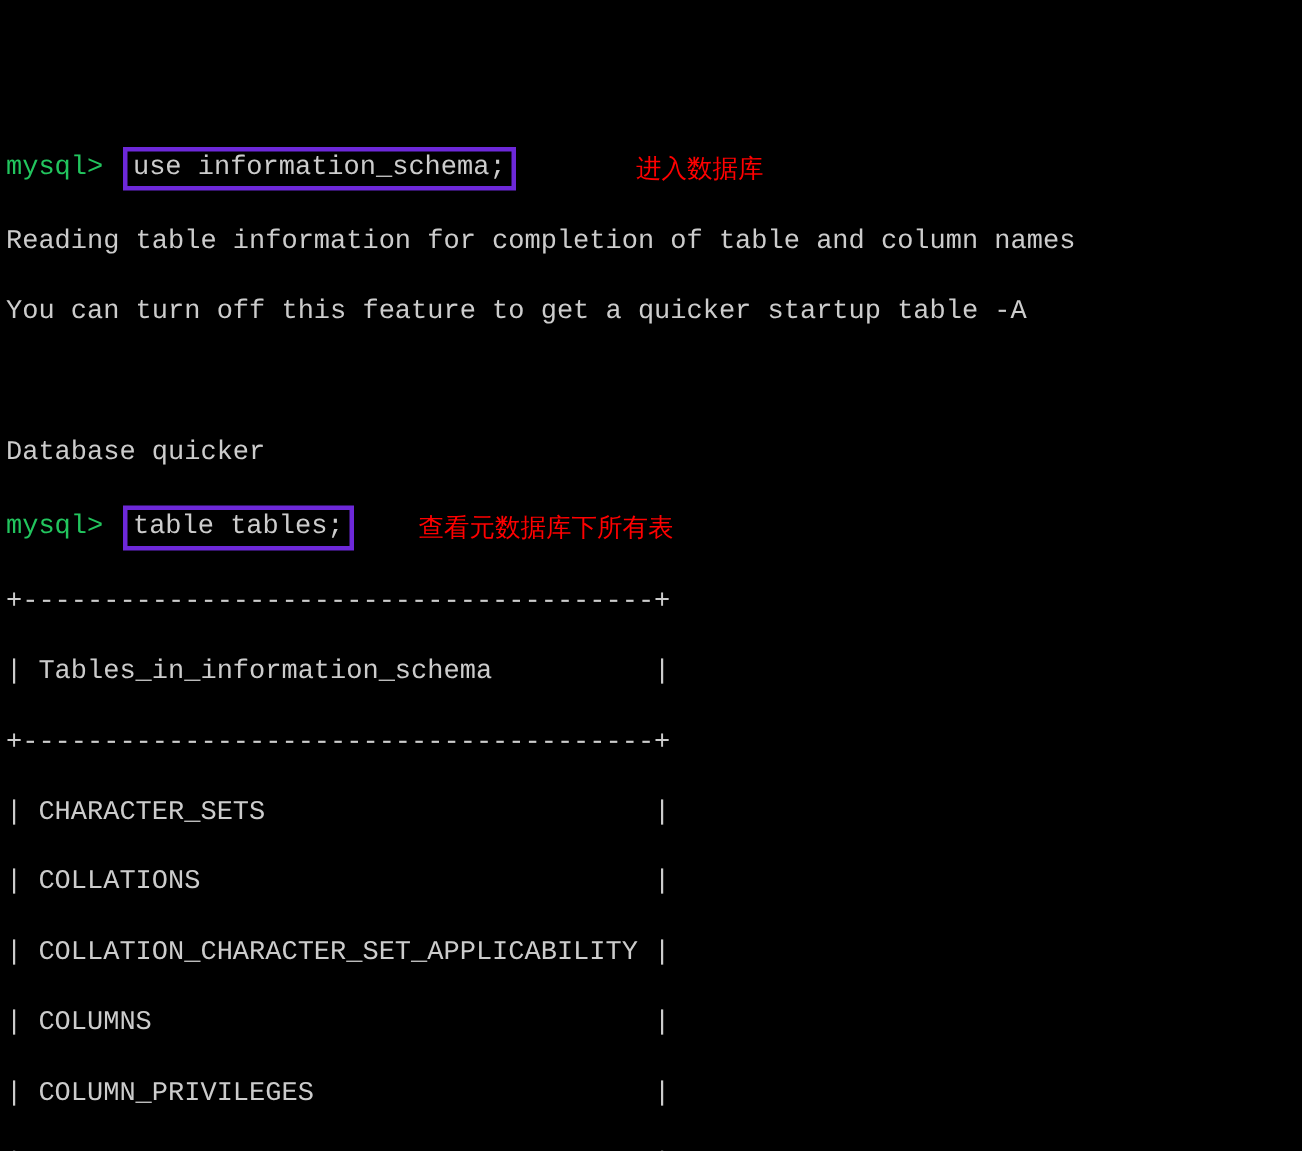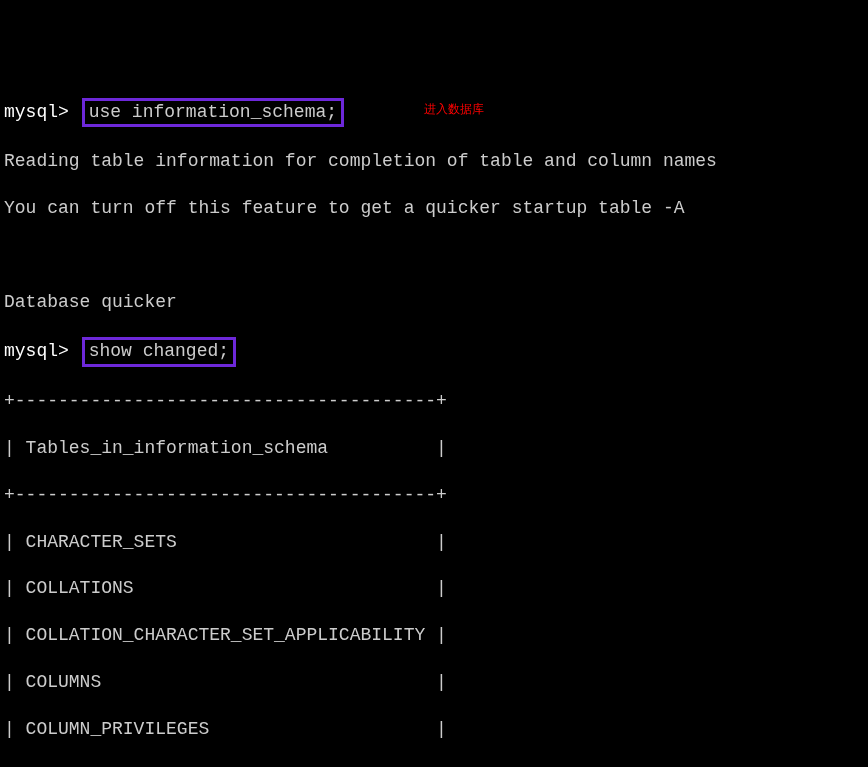--- a/index.html
+++ b/index.html
@@ -14,53 +14,53 @@
       font-size: 18px;
       line-height: 1.3;
       width: 868px;
       height: 767px;
       padding: 4px;
       position: relative;
       white-space: pre;
       overflow: hidden;
     }
     .prompt {
-      color: #ffffff;
+      color: #22c55e;
     }
     .red-box {
       border: 3px solid #6d28d9;
       display: inline-block;
       padding: 0 4px;
       margin: 0 2px;
     }
     .annotation {
       color: #ff0000;
       font-family: Arial, "Microsoft YaHei", sans-serif;
-      font-size: 12px;
+      font-size: 17px;
       position: absolute;
       white-space: nowrap;
     }
     .line {
       position: relative;
     }
     .table-row {
       color: #ccc;
     }
   </style>
 </head>
 <body>
 
 
 
 <div class="line"><span class="prompt">mysql&gt;</span> <span class="red-box">use information_schema;</span><span class="annotation" style="left:420px; top:4px;">进入数据库</span></div>
 <div class="line">Reading table information for completion of table and column names</div>
 <div class="line">You can turn off this feature to get a quicker startup table -A</div>
 <div class="line">&nbsp;</div>
 <div class="line">Database quicker</div>
-<div class="line"><span class="prompt">mysql&gt;</span> <span class="red-box">show changed;</span></div>
+<div class="line"><span class="prompt">mysql&gt;</span> <span class="red-box">table tables;</span><span class="annotation" style="left:275px; top:4px;">查看元数据库下所有表</span></div>
 <div class="line table-row">+---------------------------------------+</div>
 <div class="line table-row">| Tables_in_information_schema          |</div>
 <div class="line table-row">+---------------------------------------+</div>
 <div class="line table-row">| CHARACTER_SETS                        |</div>
 <div class="line table-row">| COLLATIONS                            |</div>
 <div class="line table-row">| COLLATION_CHARACTER_SET_APPLICABILITY |</div>
 <div class="line table-row">| COLUMNS                               |</div>
 <div class="line table-row">| COLUMN_PRIVILEGES                     |</div>
 <div class="line table-row">| ENGINES                               |</div>
 

